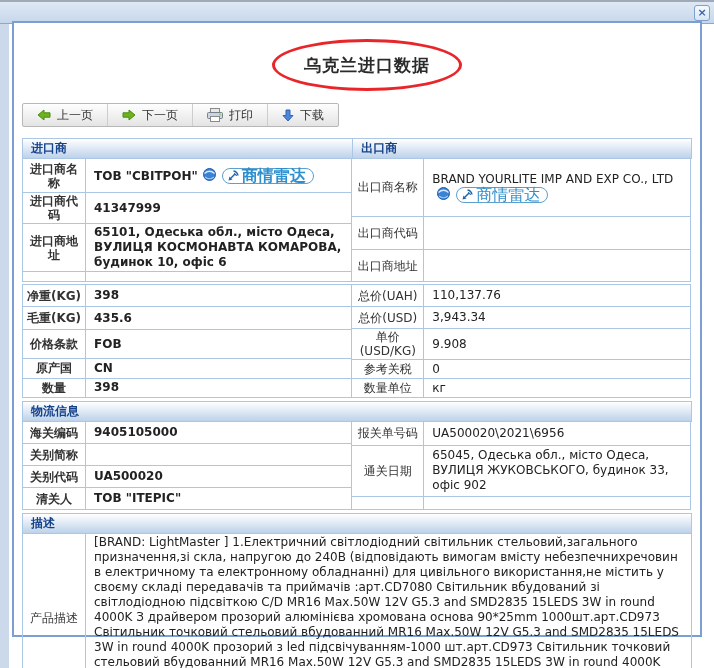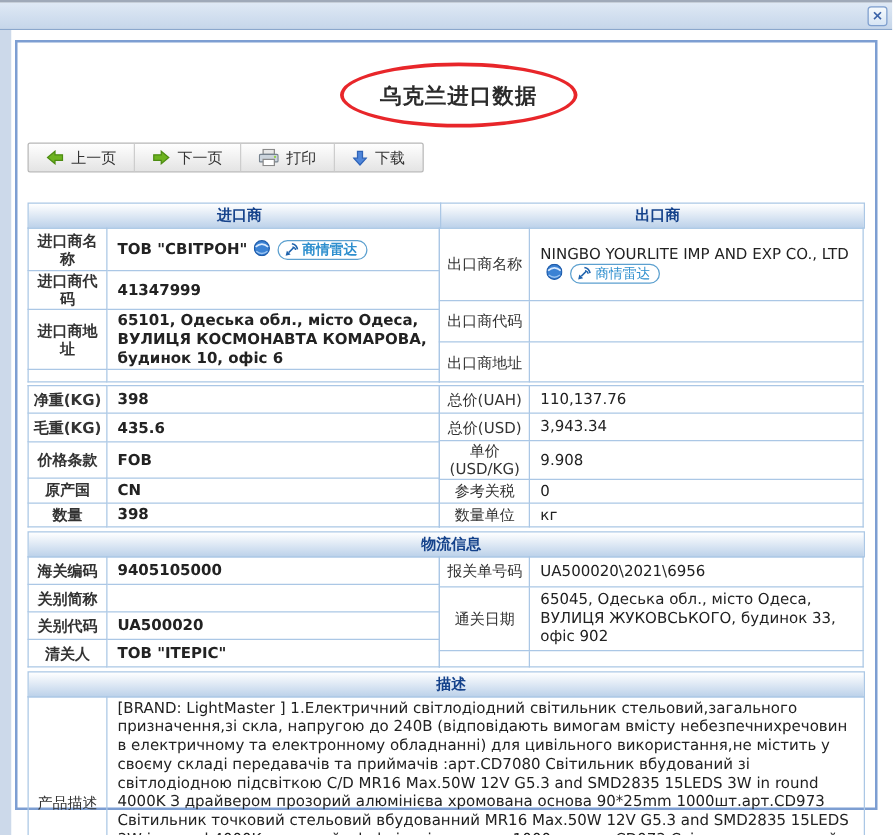--- a/index.html
+++ b/index.html
@@ -10,43 +10,43 @@
   
   .titlebar { position:absolute; left:0; top:0; width:714px; height:24px;
     background:linear-gradient(#dfe9f5,#c6d6ea); border-top:2px solid #9fa9b8;
     border-bottom:1px solid #8ba7cc; }
   .close-btn { position:absolute; right:4px; top:3px; width:16px; height:16px;
     border:1px solid #7f9fce; border-radius:3px; background:linear-gradient(#f6fafd,#d7e5f4);
     color:#3a62a8; font-weight:bold; font-size:11px; line-height:13px; text-align:center; cursor:pointer; }
   .left-strip { position:absolute; left:0; top:24px; width:9px; height:644px; background:#ccd9ea; }
 
   
-  .panel { position:absolute; left:12px; top:32px; width:690px; height:616px;
+  .panel { position:absolute; left:12px; top:21px; width:690px; height:616px;
     background:#fff; border:2px solid #7d9ed2; }
 
   
   .title-wrap { margin-top:16px; text-align:center; }
   .title-ellipse { display:inline-flex; align-items:center; justify-content:center;
     width:190px; height:52px; border:3px solid #e8262a; border-radius:50%;
     position:relative; left:10px; }
   .title-ellipse span { font-size:17px; font-weight:bold; color:#2b2b2b; letter-spacing:1px; }
 
   
-  .toolbar { display:inline-flex; margin:12px 0 16px 8px; height:24px;
+  .toolbar { display:inline-flex; margin:12px 0 3px 8px; height:24px;
     border:1px solid #b7b7b7; border-radius:2px; background:linear-gradient(#fefefe,#e4e4e4); }
   .tb-btn { display:flex; align-items:center; gap:6px; padding:0 14px; font-size:12px;
     color:#333; border-right:1px solid #cdcdcd; cursor:pointer; }
   .tb-btn:last-child { border-right:none; }
   .tb-btn svg { display:block; }
 
   
   .content { margin:8px 8px 0 8px; }
   .section { margin-bottom:3px; }
   .sec-header { display:flex; align-items:center; height:21px;
-    background:linear-gradient(#ffffff,#bdd2ea); border:1px solid #abc7e5;text-align:center; }
+    background:linear-gradient(#ffffff,#bdd2ea); border:1px solid #abc7e5; }
   .sec-header .ht { font-size:12px; font-weight:bold; color:#15428b; padding-left:8px; }
   .sec-header .ht.left { width:49.3%; }
   .sec-header .ht.right { width:50.7%; border-left:1px solid #abc7e5; height:21px; line-height:20px; }
   .sec-header .ht.full { width:100%; }
 
   .sec-body { display:flex; }
   table { border-collapse:collapse; table-layout:fixed; margin-top:-1px; }
   table.half-l { width:49.3%;font-weight:bold; }
   table.half-r { width:50.7%; margin-left:-1px; }
   table.fullw { width:100%; }
@@ -55,21 +55,21 @@
   td.val { color:#222; padding:1px 8px; line-height:15px; }
   .col-lblL { width:63px; } .col-lblR { width:72px; }
 
   .rh10 td{height:10px} .rh12 td{height:12px} .rh19 td{height:19px} .rh20 td{height:20px}
   .rh21 td{height:21px} .rh22 td{height:22px} .rh29 td{height:29px} .rh32 td{height:32px}
   .rh33 td{height:33px} .rh34 td{height:34px} .rh36 td{height:36px}
 
   .vline { display:inline; }
   .radar-badge { display:inline-flex; align-items:center; gap:3px; height:16px;
     border:1px solid #5ca0cf; border-radius:9px; padding:0 7px 0 4px;
-    color:#2e8fce; font-size:11px; vertical-align:middle; margin-left:6px; cursor:pointer; white-space:nowrap; }
+    color:#2e8fce; font-size:16px; vertical-align:middle; margin-left:6px; cursor:pointer; white-space:nowrap; }
   .globe { vertical-align:-2px; margin-left:5px; cursor:pointer; }
 
   .desc-cell { line-height:13.8px; font-size:12px; color:#333; padding:3px 8px; height:109px; }
 </style>
 </head>
 <body>
 
 <div class="stage">
 
   <div class="titlebar">
@@ -165,21 +165,21 @@
             </table>
           <table class="half-r">
             <colgroup>
                 <col class="col-lblR">
                 <col>
               </colgroup>
             <tbody>
                 <tr class="rh36">
               <td class="lbl">出口商名称</td>
               <td class="val">
-                <span class="vline">NINGBO YOURLITE IMP AND EXP CO., LTD</span><svg class="globe" width="13" height="13" viewBox="0 0 13 13">
+                <span class="vline">BRAND YOURLITE IMP AND EXP CO., LTD</span><svg class="globe" width="13" height="13" viewBox="0 0 13 13">
                       <circle cx="6.5" cy="6.5" r="6" fill="#3b82d4" stroke="#1e5cab"></circle>
                       <path d="M1.5 5.5 Q6.5 1 11.5 5.5" stroke="#d9eaff" stroke-width="1.4" fill="none"></path>
                       <path d="M2 9 Q6.5 12.5 11 9" stroke="#9cc4f0" stroke-width="1.2" fill="none"></path>
                     </svg><span class="radar-badge">
                       <svg width="12" height="12" viewBox="0 0 12 12">
                         <path d="M6.5 1 A5.5 5.5 0 0 1 11 5.5" stroke="#1f63ad" stroke-width="1.4" fill="none"></path>
                         <path d="M7 3.5 A3 3 0 0 1 9.5 6" stroke="#1f63ad" stroke-width="1.2" fill="none"></path>
                         <path d="M8 4 L4 8" stroke="#1f63ad" stroke-width="1.4"></path>
                         <path d="M1.5 10.5 L5.5 9.5 L2.5 6.5 Z" fill="#1f63ad"></path>
                       </svg>

